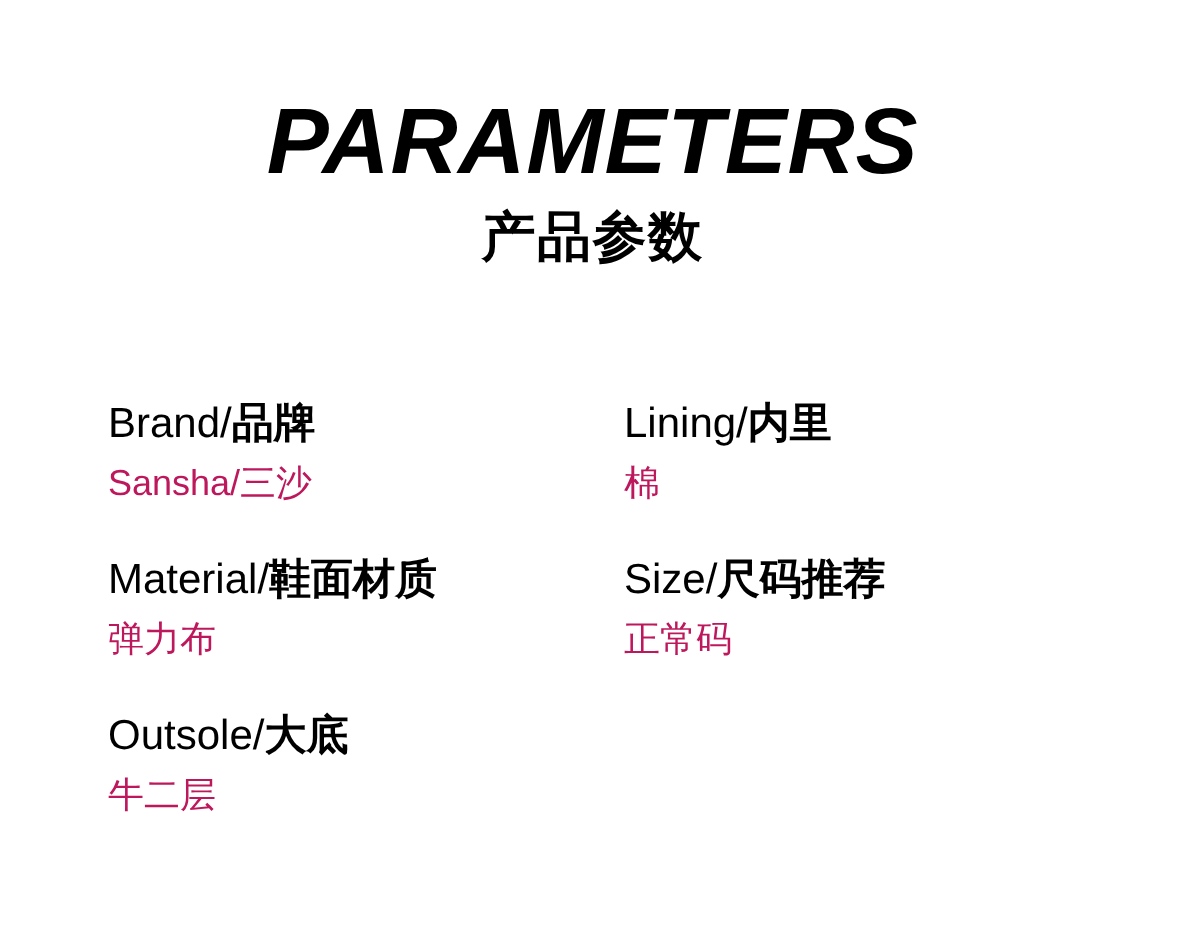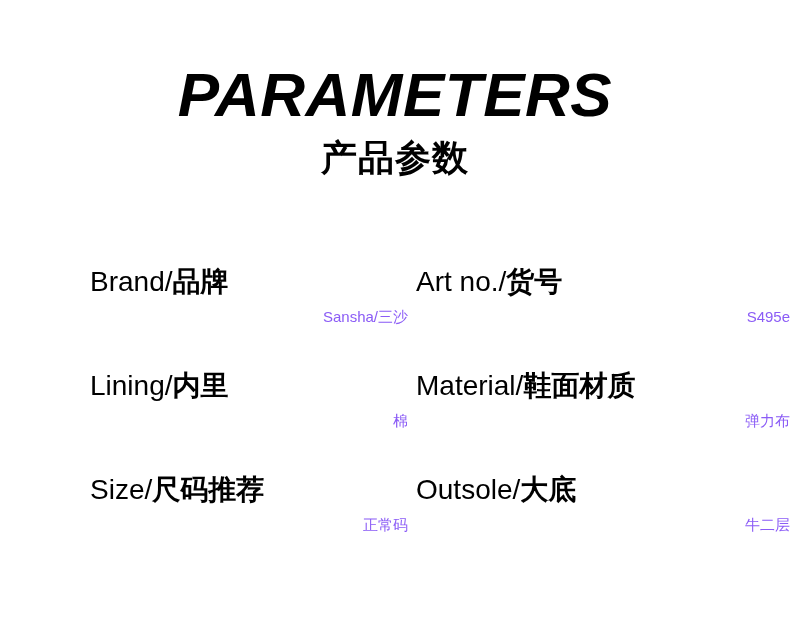--- a/index.html
+++ b/index.html
@@ -57,67 +57,62 @@
     position: absolute;
     top: 264px;
     left: 0;
     width: 790px;
     display: grid;
     grid-template-columns: 408px 382px;
     grid-template-rows: 104px 104px auto;
     padding: 0;
   }
   .spec-item {
-    padding-left: 90px;
+    padding-left: 72px;
     box-sizing: border-box;
   }
   .specs > .spec-item:nth-child(even) {
     padding-left: 8px;
   }
   .spec-label {
     font-size: 28px;
     font-weight: 400;
     color: #000000;
     line-height: 1.28;
     white-space: nowrap;
   }
   .spec-label .cjk {
     font-weight: 700;
   }
   .spec-value {
-    font-size: 15px;
+    font-size: 24px;
     font-weight: 400;
-    color: #8b5cf6;
+    color: #be185d;
     line-height: 1.3;
     margin-top: 7px;
     white-space: nowrap;
-    text-align: right;
   }
 </style>
 </head>
 <body>
 
 <div class="page">
 
   <div class="header">
     <div class="title-main">PARAMETERS</div>
     <div class="title-sub">产品参数</div>
   </div>
 
   <div class="specs">
 
     <div class="spec-item">
       <div class="spec-label"><span>Brand/</span><span class="cjk">品牌</span></div>
       <div class="spec-value">Sansha/三沙</div>
     </div>
 
-    <div class="spec-item">
-      <div class="spec-label"><span>Art no./</span><span class="cjk">货号</span></div>
-      <div class="spec-value">S495e</div>
-    </div>
 
     <div class="spec-item">
       <div class="spec-label"><span>Lining/</span><span class="cjk">内里</span></div>
       <div class="spec-value">棉</div>
     </div>
 
     <div class="spec-item">
       <div class="spec-label"><span>Material/</span><span class="cjk">鞋面材质</span></div>
       <div class="spec-value">弹力布</div>
     </div>

